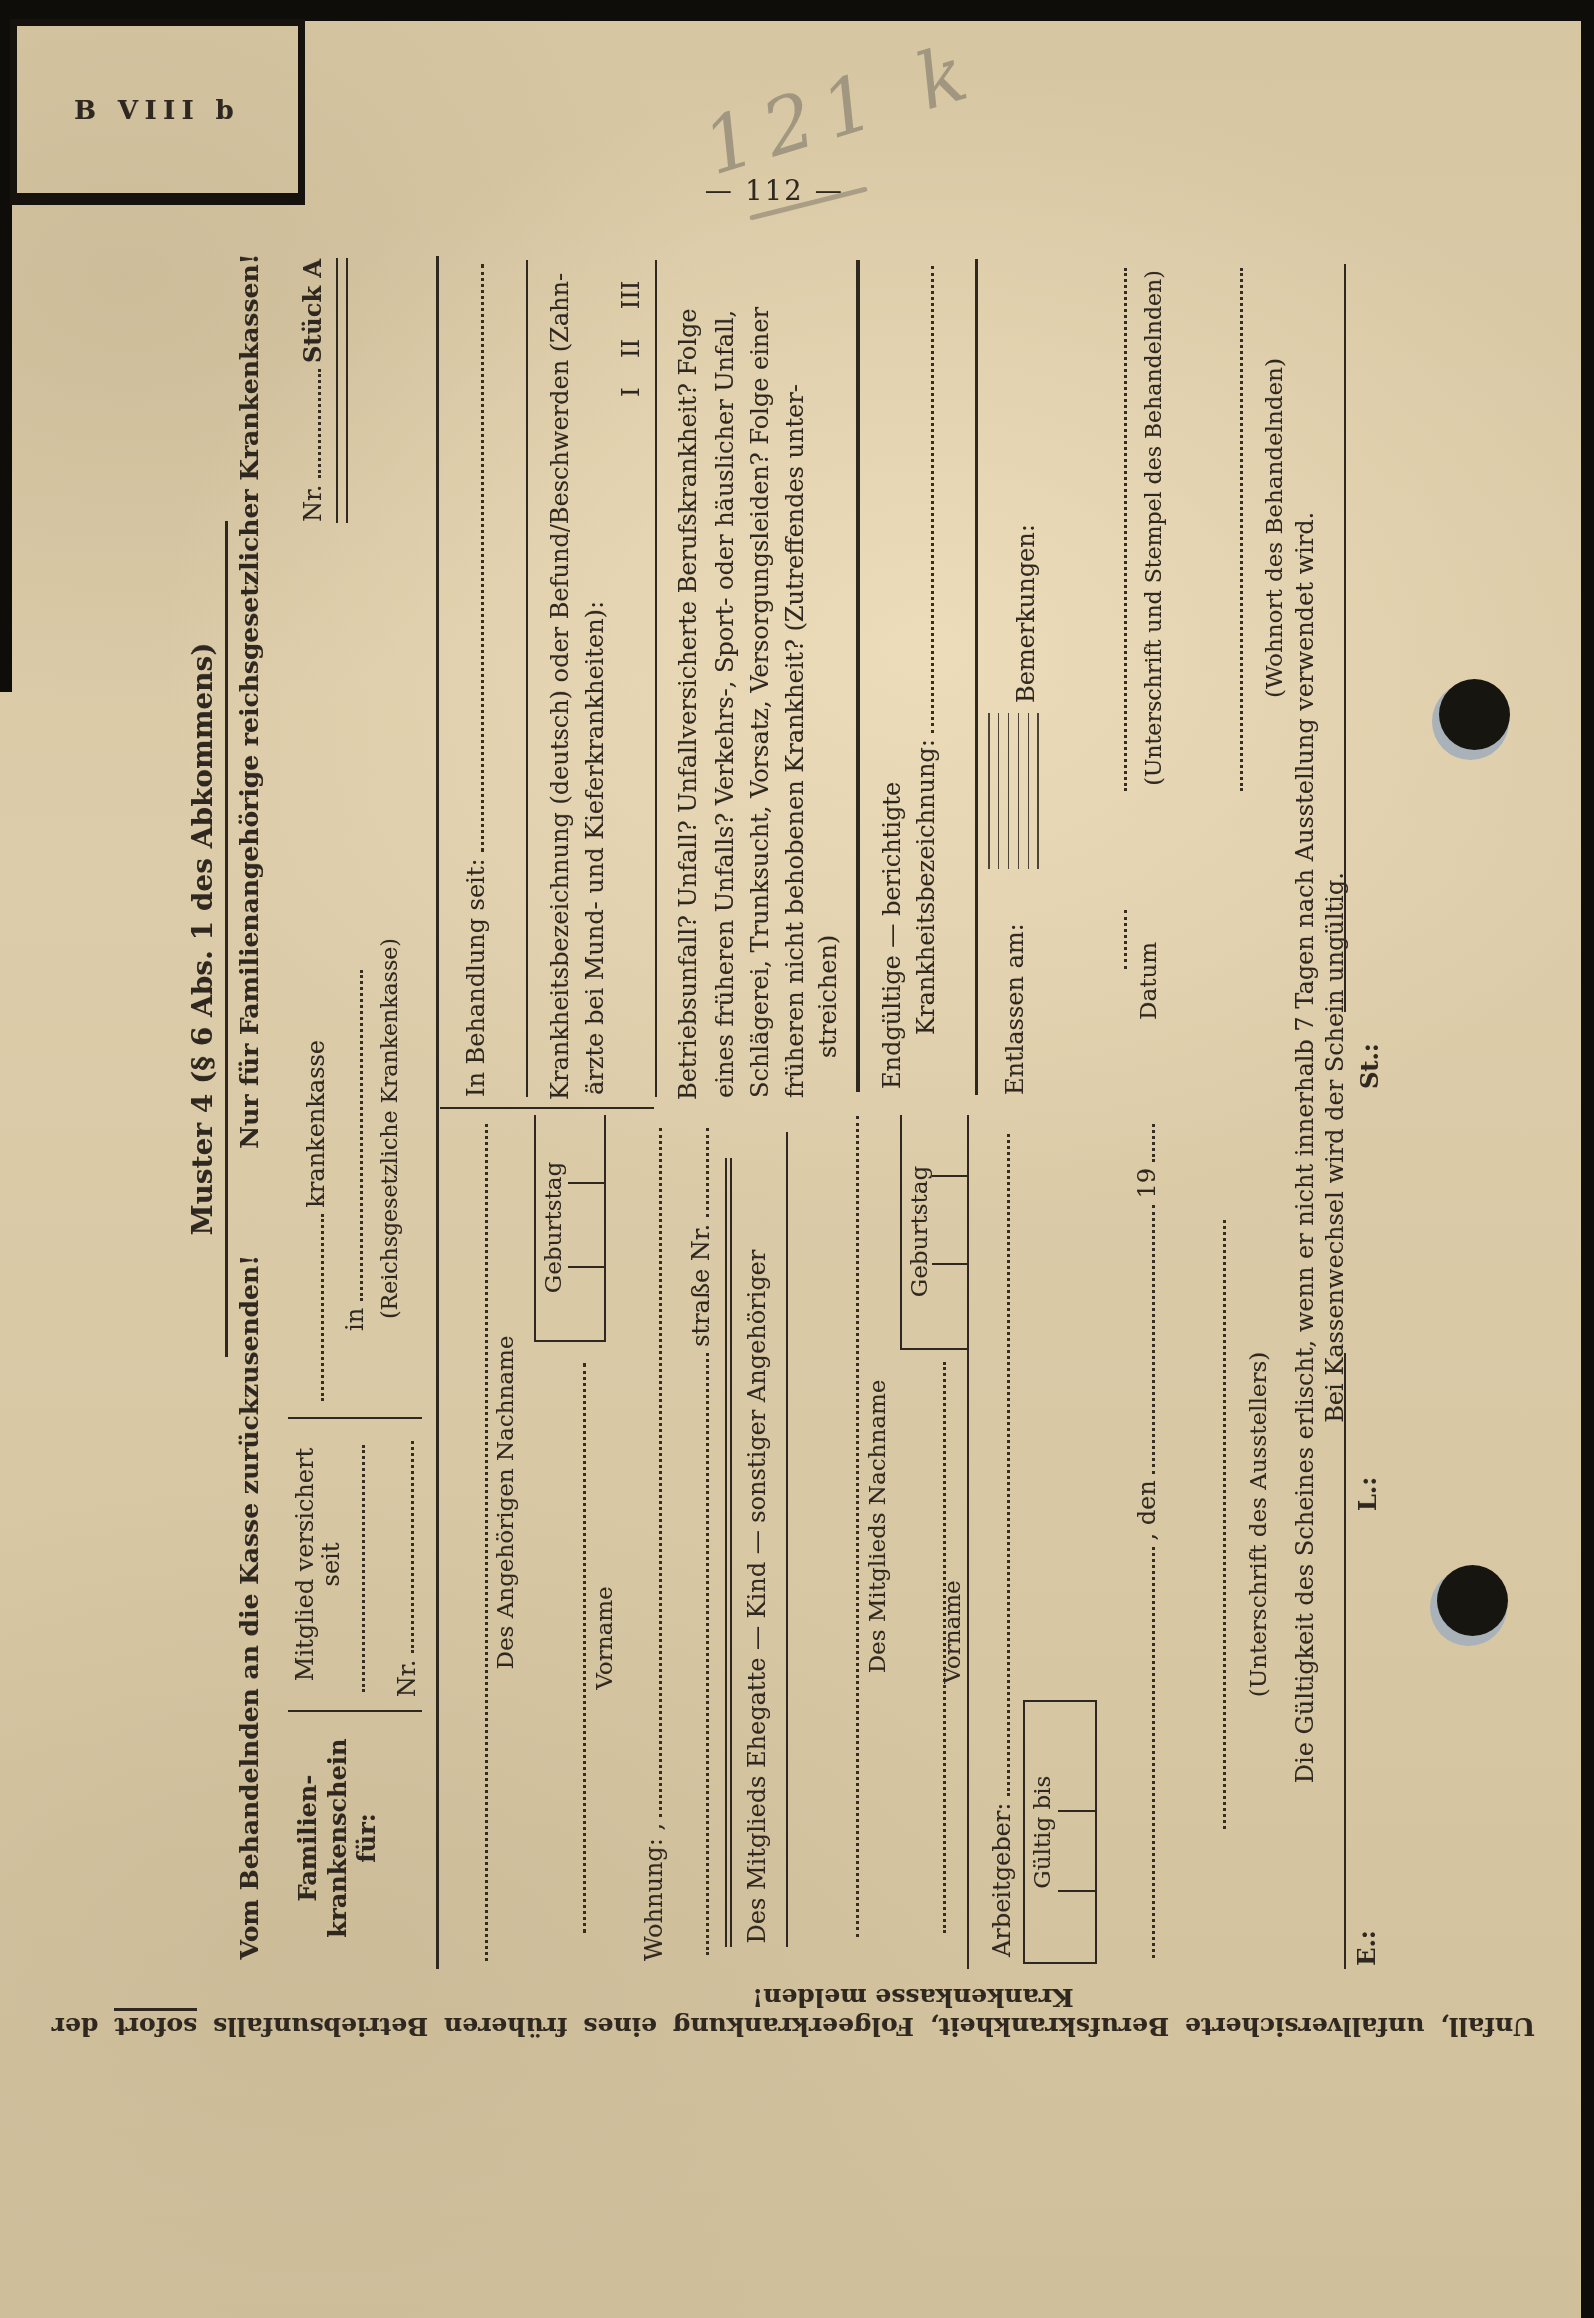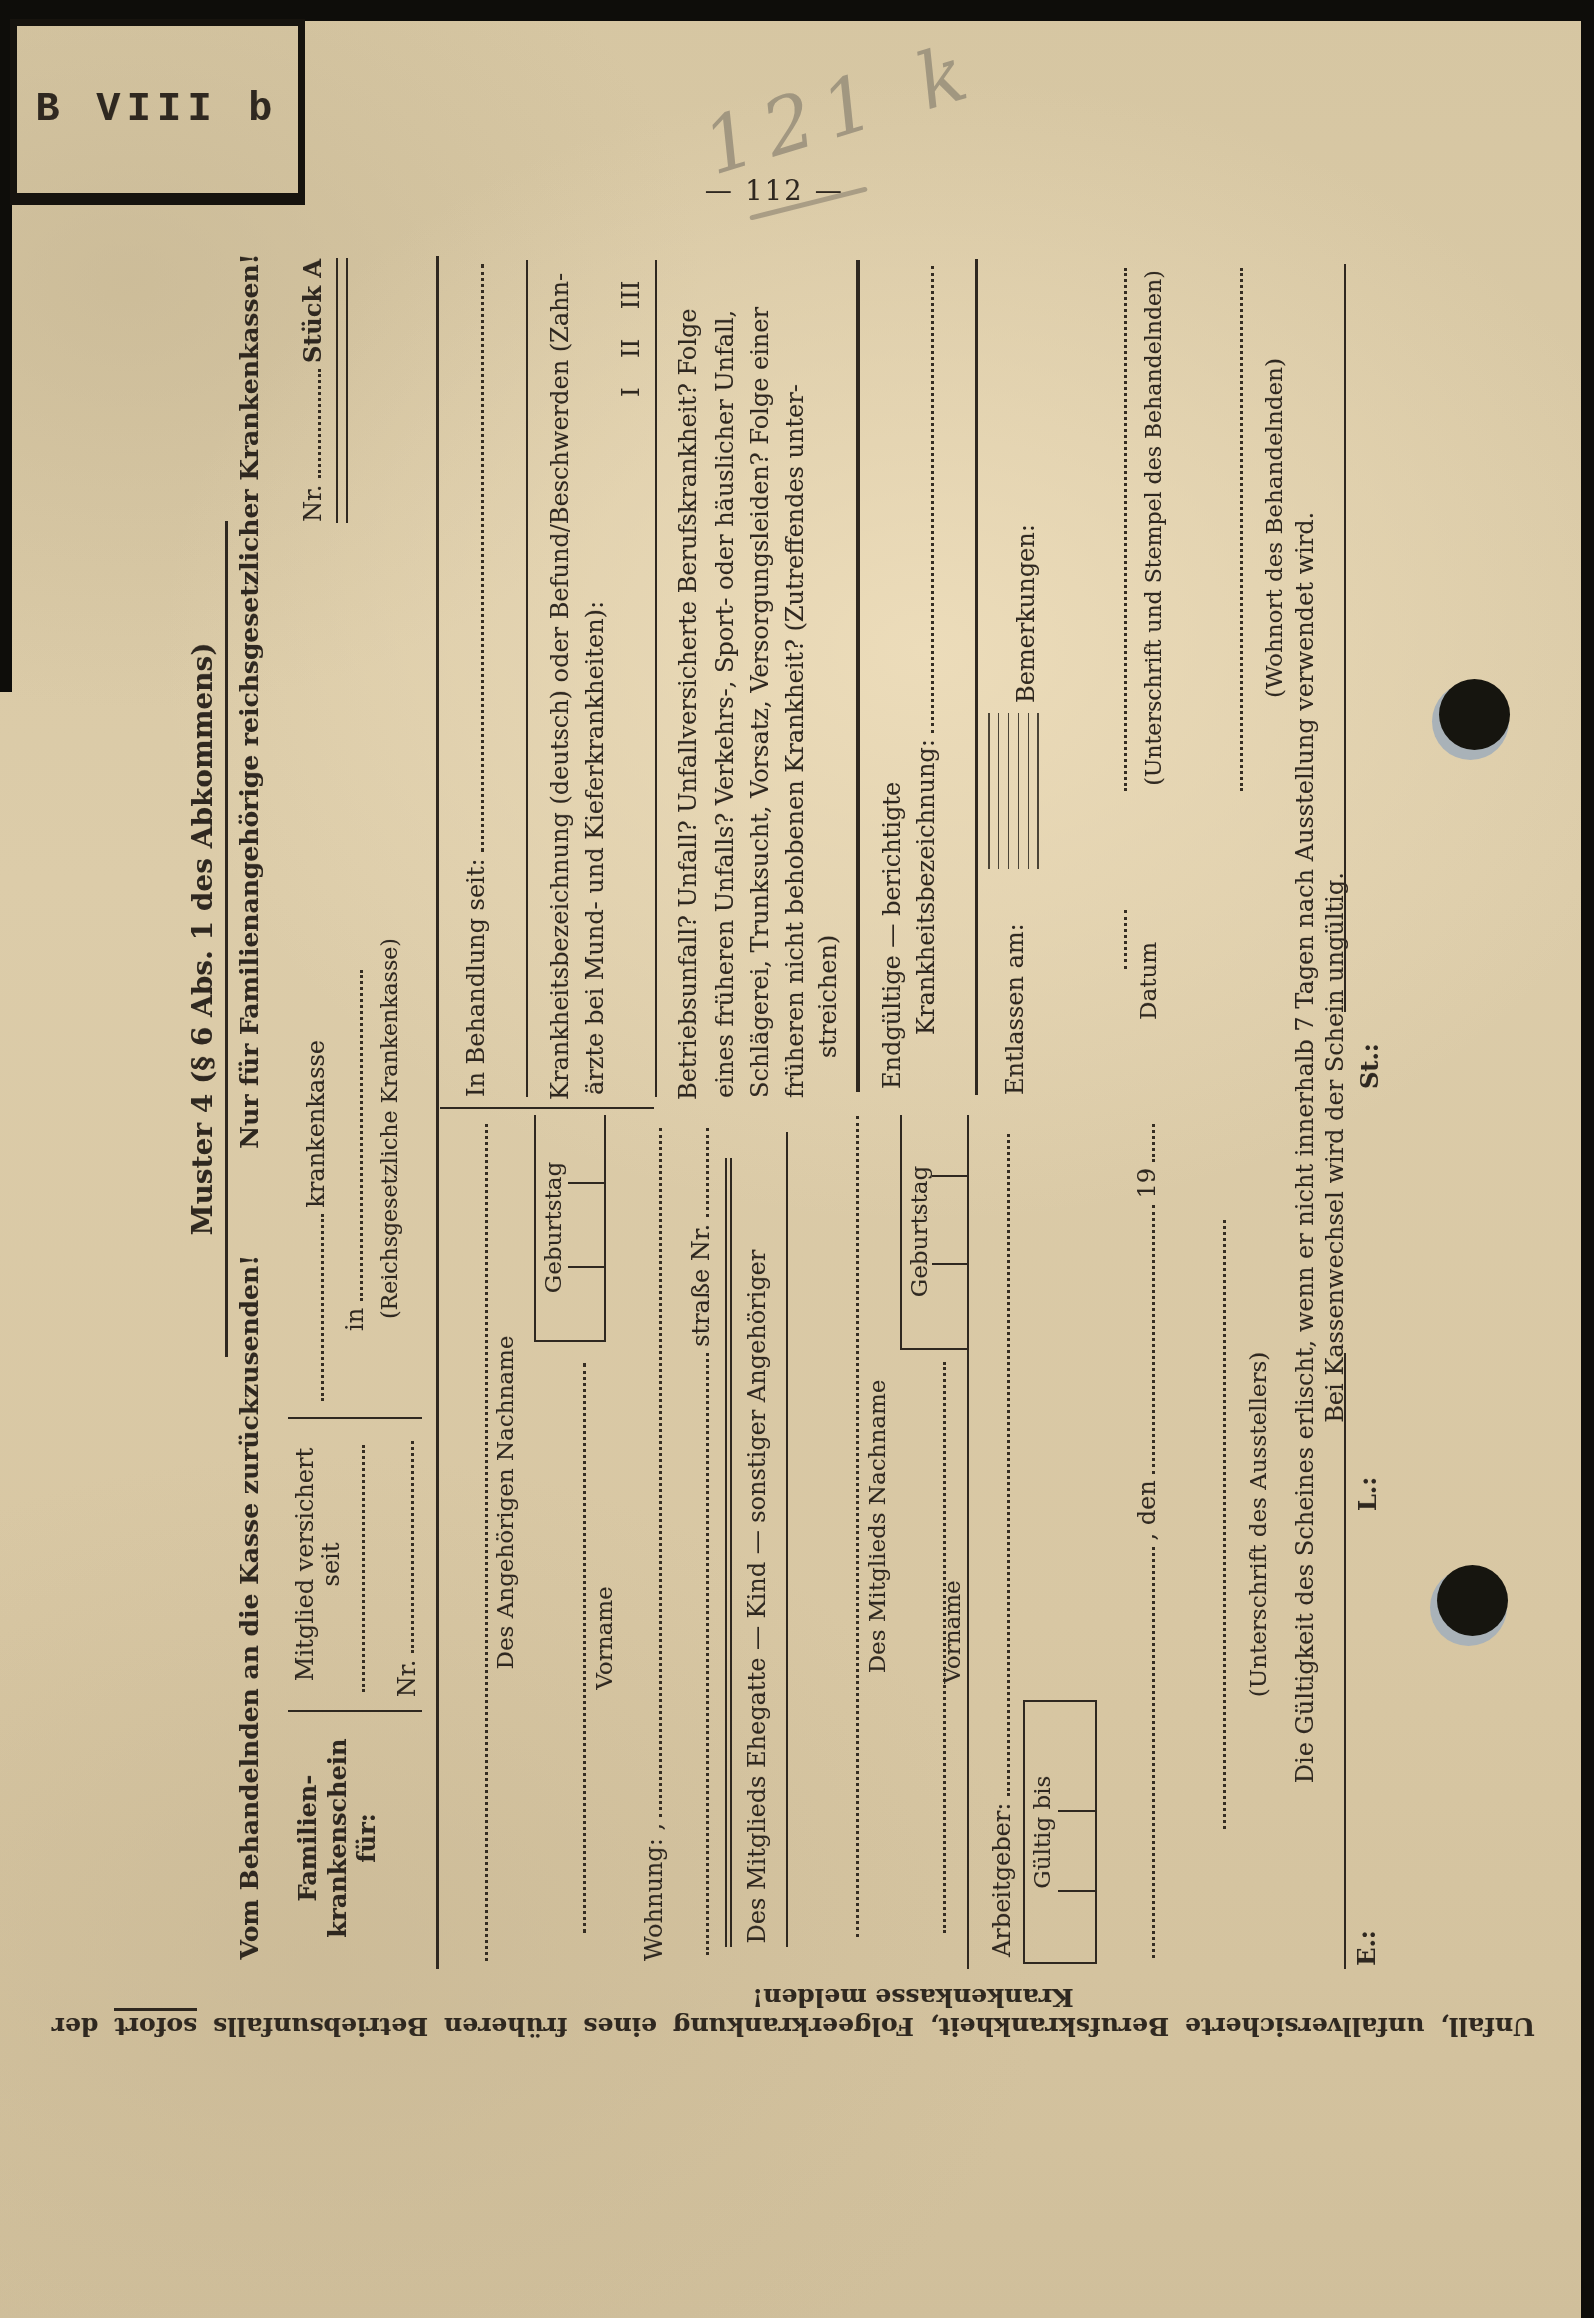--- a/index.html
+++ b/index.html
@@ -13,21 +13,21 @@
       linear-gradient(180deg,#d6c6a2 0%,#dccca9 38%,#d8c7a3 70%,#d0bf9b 100%);}
   .ink{color:#2f2820;text-shadow:0.4px 0.4px 0.6px rgba(47,40,32,.30);}
   .edge{position:absolute;background:#0e0d0a;}
   .edge-top{left:0;top:0;width:1595px;height:21px;}
   .edge-right{left:1581px;top:0;width:13.6px;height:2319px;}
   .edge-left{left:0;top:0;width:12px;height:692px;}
 
   .stamp-box{position:absolute;left:9.6px;top:19px;width:281px;height:167px;
     border:7.2px solid #16130e;border-bottom-width:12.8px;
     display:flex;align-items:center;justify-content:center;}
-  .stamp-box span{font-weight:bold;font-size:40px;letter-spacing:6.4px;font-family:Liberation Mono, monospace;}
+  .stamp-box span{font-weight:bold;font-size:26px;letter-spacing:6.4px;}
 
   .page-number{position:absolute;left:695px;top:175px;width:159px;text-align:center;
     font-size:27px;letter-spacing:2.4px;}
   .pencil-note{position:absolute;left:700px;top:64px;font-size:77px;font-style:italic;
     color:rgba(152,142,122,.85);letter-spacing:12.8px;transform:rotate(-17deg);
     font-family:"DejaVu Serif","Liberation Serif",serif;}
   .pencil-stroke{position:absolute;left:748px;top:201px;width:121px;height:4.8px;
     background:rgba(152,142,122,.75);transform:rotate(-14deg);border-radius:2.4px;}
 
   .hole{position:absolute;width:77px;height:77px;border-radius:50%;background:#a9b2b8;}

